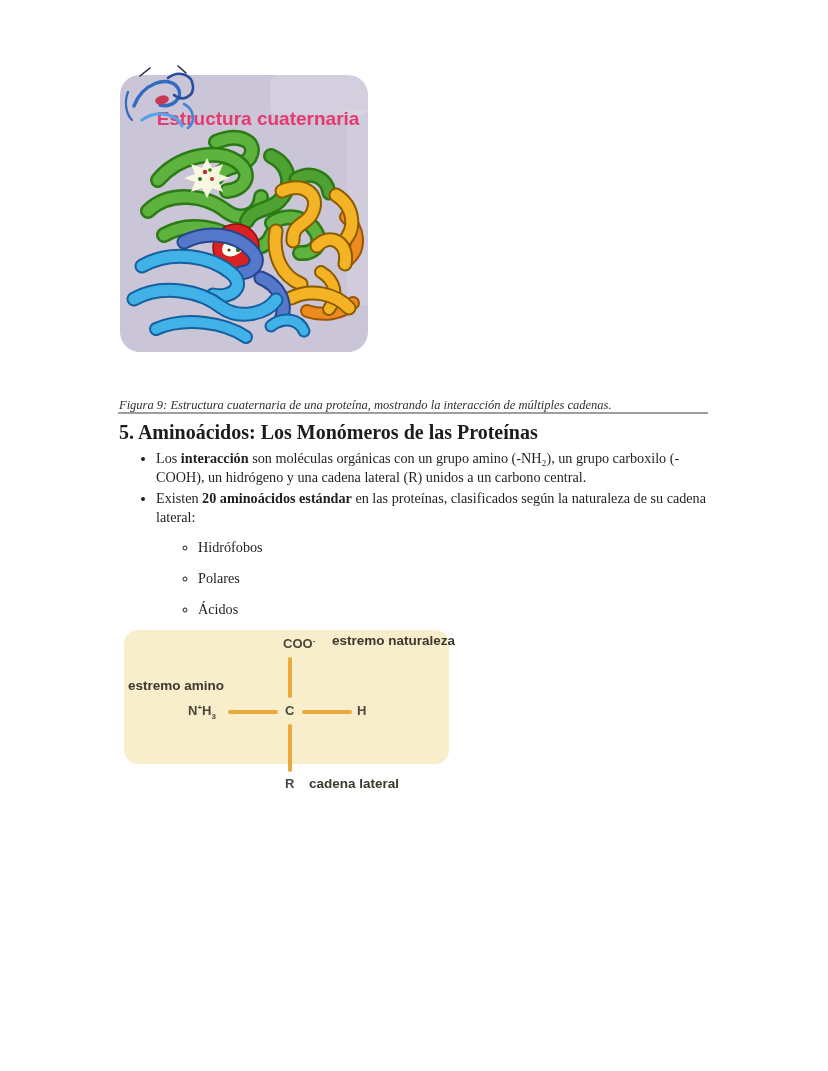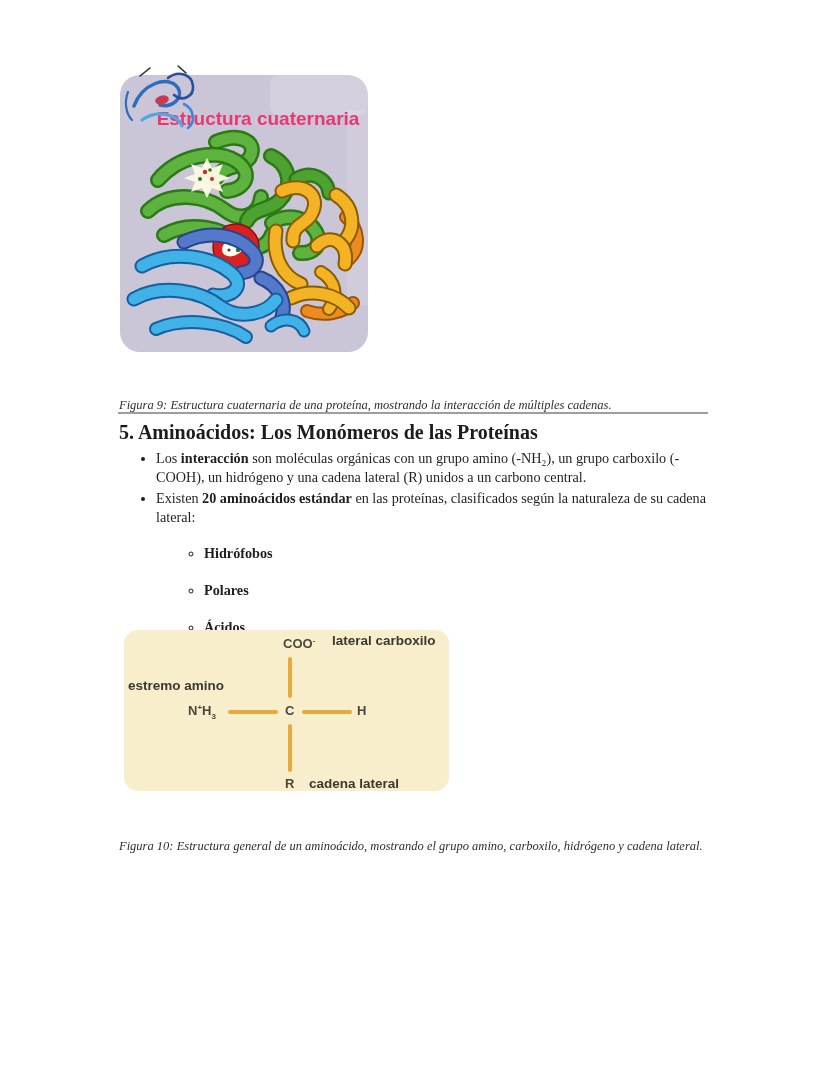--- a/index.html
+++ b/index.html
@@ -23,24 +23,24 @@
 
   
   .heading{position:absolute;left:119px;top:421px;margin:0;font-size:20px;line-height:23px;
     font-weight:bold;color:#1c1c1c;font-family:"Liberation Serif", serif;}
 
   
   .content{position:absolute;left:120px;top:449px;width:594px;font-size:14.2px;line-height:18.6px;color:#1f1f1f;}
   ul.main{margin:0;padding:0 0 0 36px;list-style:disc outside;}
   ul.main > li{margin:0 0 3px 0;padding:0;}
   ul.sub{margin:2px 0 0 0;padding:0 0 0 30px;list-style:circle outside;}
-  ul.sub > li{margin:18px;font-weight:bold;}
-
-  
-  .fig10{position:absolute;left:124px;top:630px;width:325px;height:161px;background:#f9eecb;
+  ul.sub > li{margin:12px;font-weight:normal;}
+
+  
+  .fig10{position:absolute;left:124px;top:630px;width:325px;height:134px;background:#f9eecb;
     border-radius:14px;font-family:"Liberation Sans", sans-serif;}
   .fig10 .lbl{position:absolute;font-weight:bold;font-size:13.5px;color:#3c382f;white-space:nowrap;}
   .fig10 .chem{position:absolute;font-weight:bold;font-size:13px;color:#4c473b;white-space:nowrap;}
   .fig10 .chem sup{font-size:8px;}
   .fig10 .chem sub{font-size:8px;}
   .bond{position:absolute;background:#e8a93d;border-radius:2px;}
 
   
   .pagenum{position:absolute;left:0;right:0;top:1033px;text-align:center;
     font-family:"DejaVu Sans Mono", monospace;font-size:10.5px;color:#50505a;}
@@ -178,32 +178,31 @@
           <li>Polares</li>
           <li>Ácidos</li>
           <li>Básicos</li>
         </ul>
       </li>
     </ul>
   </div>
 
   <div class="fig10">
     <div class="chem" style="left:159px;top:6px;"><span>COO</span><sup>-</sup></div>
-    <div class="lbl" style="left:208px;top:3px;">lateral carboxilo</div>
+    <div class="lbl" style="left:208px;top:3px;">estremo naturaleza</div>
     <div class="lbl" style="left:4px;top:48px;">estremo amino</div>
 
     <div class="chem" style="left:64px;top:73px;"><span>N</span><sup>+</sup><span>H</span><sub>3</sub></div>
     <div class="chem" style="left:161px;top:73px;">C</div>
     <div class="chem" style="left:233px;top:73px;">H</div>
 
     <div class="chem" style="left:161px;top:146px;">R</div>
     <div class="lbl" style="left:185px;top:146px;">cadena lateral</div>
 
     <div class="bond" style="left:164px;top:27px;width:3.5px;height:41px;"></div>
     <div class="bond" style="left:164px;top:94px;width:3.5px;height:48px;"></div>
     <div class="bond" style="left:104px;top:80px;width:50px;height:3.5px;"></div>
     <div class="bond" style="left:178px;top:80px;width:50px;height:3.5px;"></div>
   </div>
 
-  <p class="caption cap10">Figura 10: Estructura general de un aminoácido, mostrando el grupo amino, carboxilo, hidrógeno y cadena lateral.</p>
 
 
 </div>
 
 </body></html>

